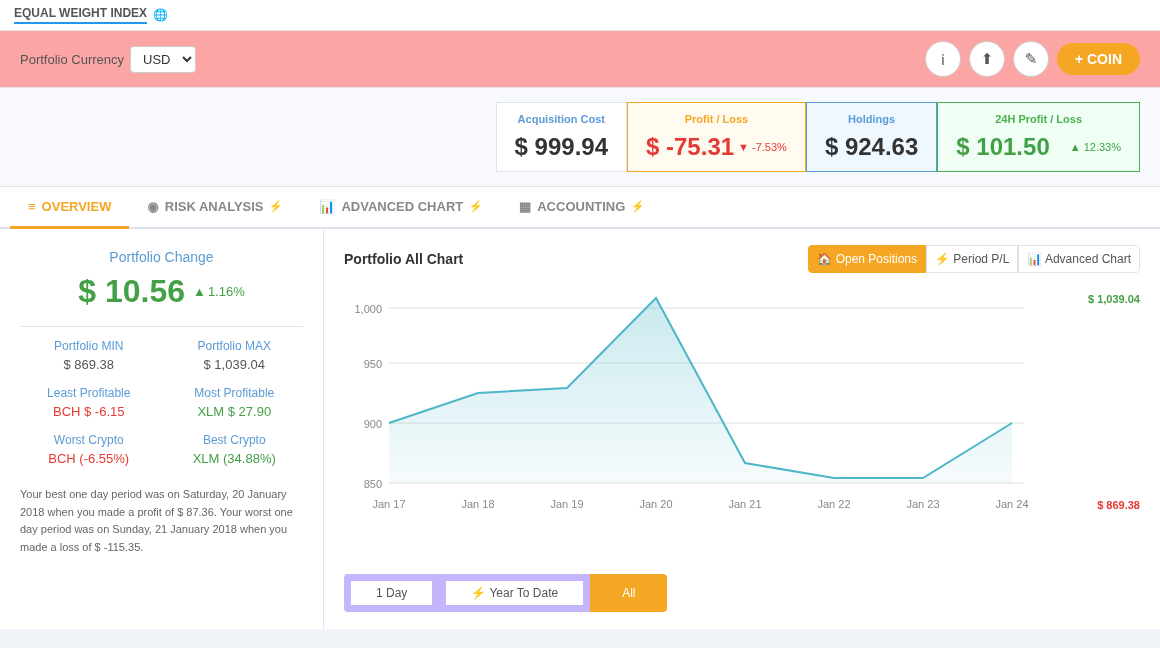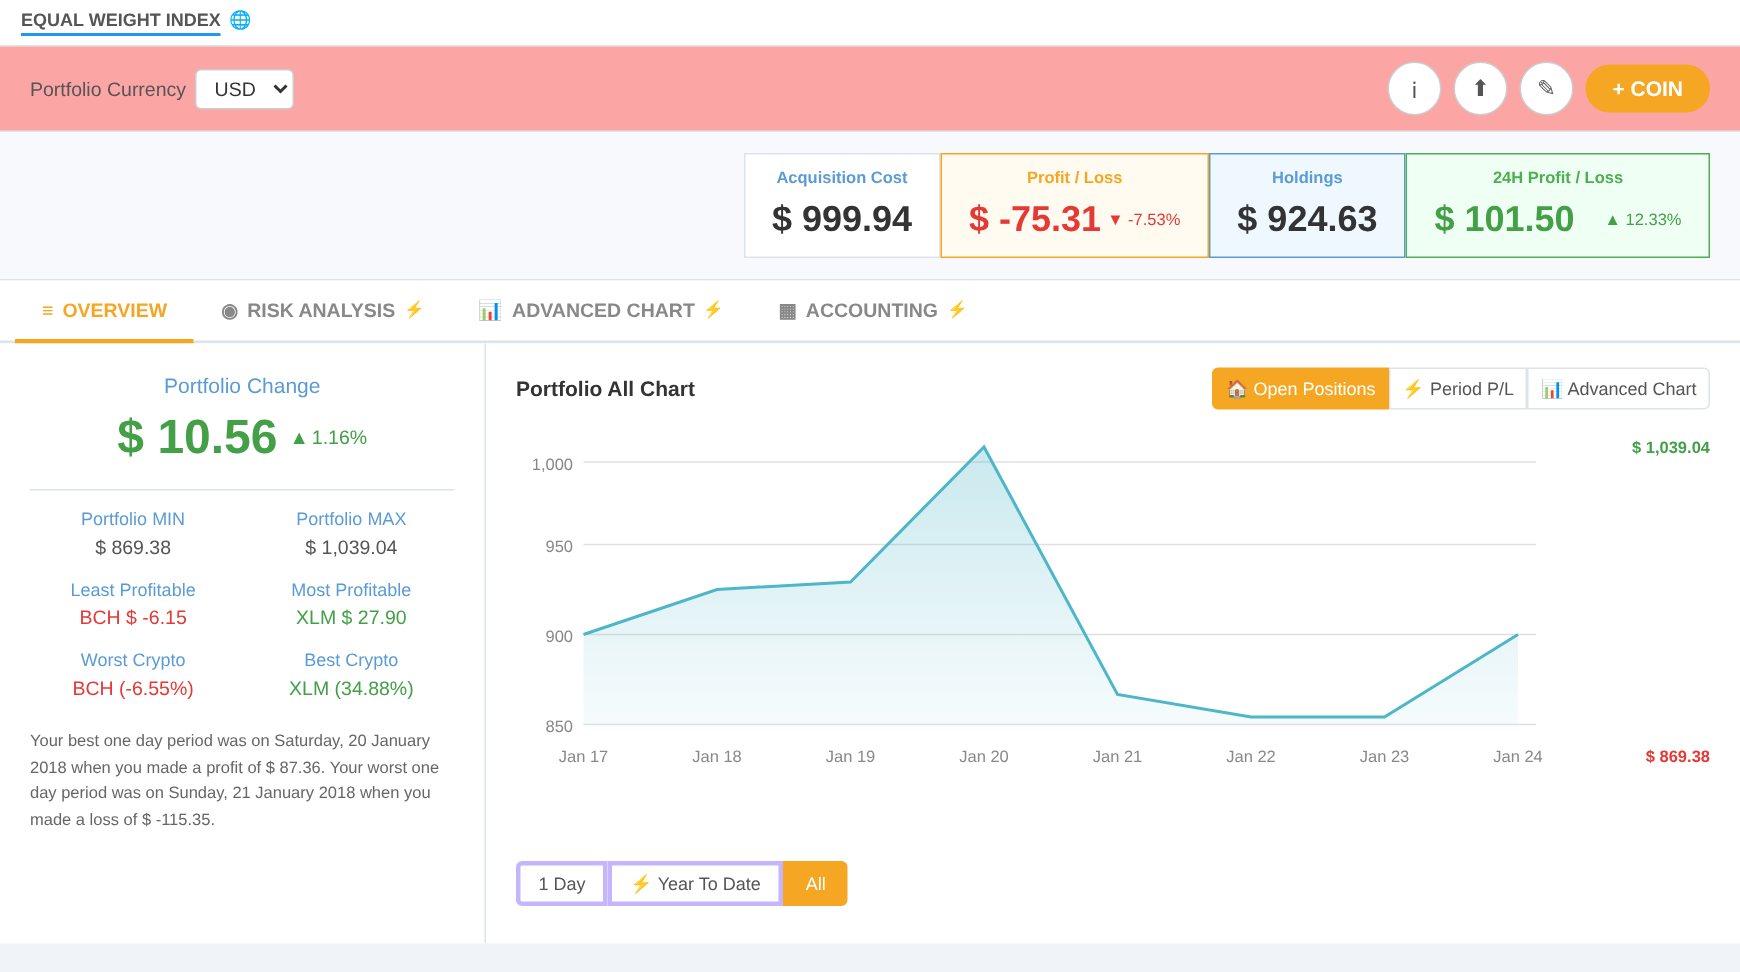--- a/index.html
+++ b/index.html
@@ -4,21 +4,21 @@
   <style>
     * { box-sizing: border-box; margin: 0; padding: 0; }
     body { font-family: Arial, sans-serif; background: #f0f4f8; font-size: 13px; color: #333; }
 
     
     .top-bar {
       background: #fff;
       border-bottom: 1px solid #dde3ea;
       padding: 6px 14px;
       display: flex;
-      align-items: flex-start;
+      align-items: center;
       font-size: 12px;
       font-weight: bold;
       color: #555;
     }
     .top-bar .globe-icon { margin-left: 6px; color: #777; }
     .top-bar .underline { border-bottom: 2px solid #2196f3; padding-bottom: 2px; }
 
     
     .header {
       background: #fca5a5;
@@ -214,23 +214,23 @@
       font-weight: bold;
     }
 
     
     .time-range {
       display: flex;
       gap: 0;
       margin-top: 8px;
     }
     .time-btn {
-      padding: 5px 12px;
+      padding: 5px 25px;
       font-size: 12px;
-      border: 3px solid #c4b5fd;
+      border: 7px solid #c4b5fd;
       background: #fff;
       cursor: pointer;
       color: #555;
     }
     .time-btn.active {
       background: #f5a623;
       color: #fff;
       border-color: #f5a623;
     }
     .time-btn:first-child { border-radius: 4px 0 0 4px; }

